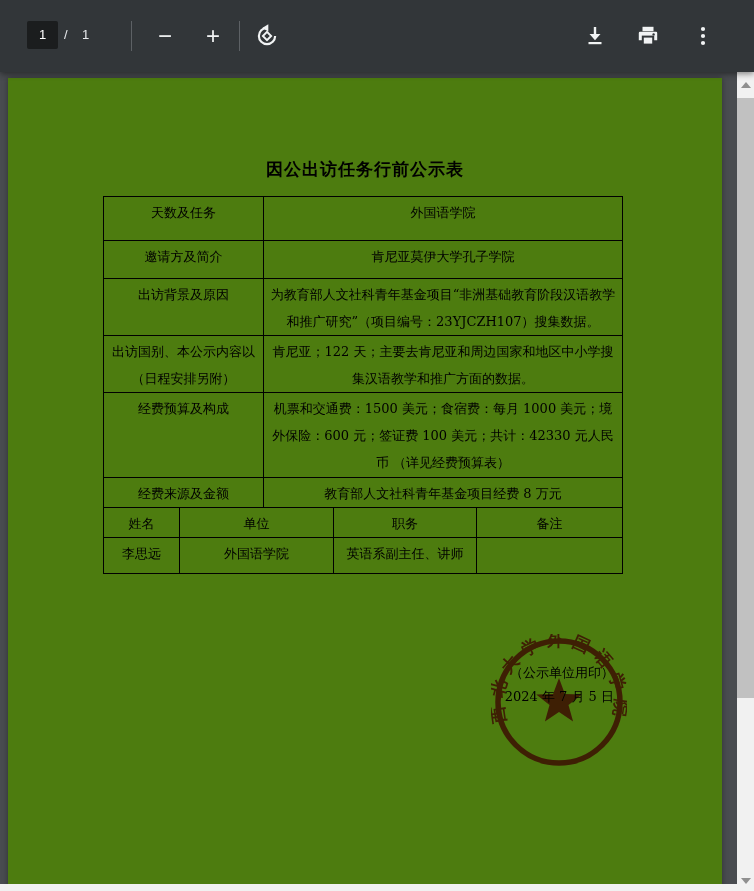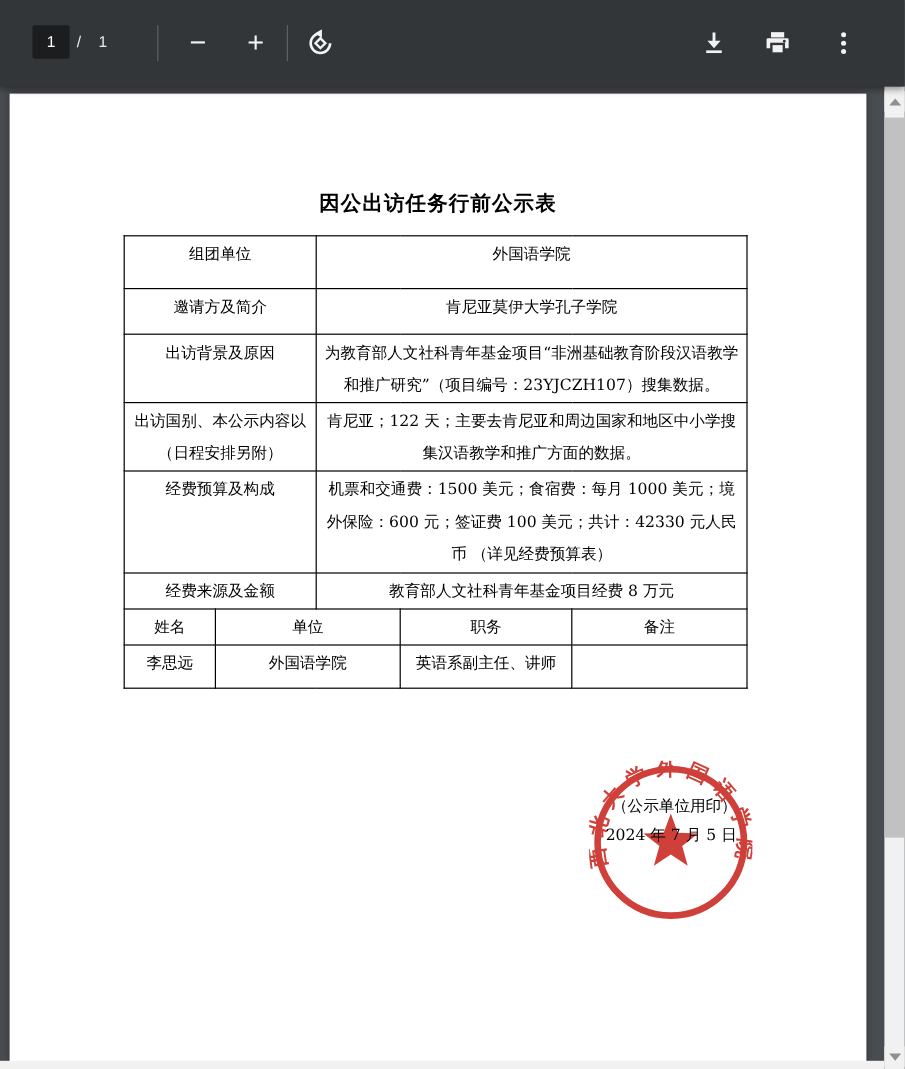--- a/index.html
+++ b/index.html
@@ -32,21 +32,21 @@
   }
   .zoom-btn { width:36px; height:40px; top:16px; font-size:24px; font-weight:400;
               font-family:"Liberation Sans","DejaVu Sans",sans-serif; }
   .icon-btn { width:34px; height:34px; top:19px; }
   .tb-btn svg { display:block; }
 
   
   .viewer { position:absolute; top:72px; left:0; width:754px; height:819px; }
   .page {
     position:absolute; left:8px; top:6px; width:714px; height:813px;
-    background:#ffffff; box-shadow:0 0 6px rgba(0,0,0,.35);
+    background:#4d7c0f; box-shadow:0 0 6px rgba(0,0,0,.35);
   }
 
   
   .doc-title {
     position:absolute; top:80px; left:0; width:100%;
     text-align:center; font-size:17px; font-weight:bold;
     color:#000; letter-spacing:1px;
   }
   table.doc-table {
     position:absolute; top:118px; left:95px; width:519px;
@@ -164,21 +164,21 @@
     <table class="doc-table">
       <colgroup>
         <col style="width:76px">
           <col style="width:84px">
           <col style="width:70px">
         <col style="width:143px">
           <col style="width:146px">
       </colgroup>
       <tbody>
           <tr class="r1">
-        <td class="lbl" colspan="2">组团单位</td>
+        <td class="lbl" colspan="2">天数及任务</td>
         <td colspan="3">外国语学院</td>
       </tr>
       <tr class="r2">
         <td class="lbl" colspan="2">邀请方及简介</td>
         <td colspan="3">肯尼亚莫伊大学孔子学院</td>
       </tr>
       <tr class="r3">
         <td class="lbl" colspan="2">出访背景及原因</td>
         <td colspan="3">为教育部人文社科青年基金项目“非洲基础教育阶段汉语教学和推广研究”（项目编号：23YJCZH107）搜集数据。</td>
       </tr>

